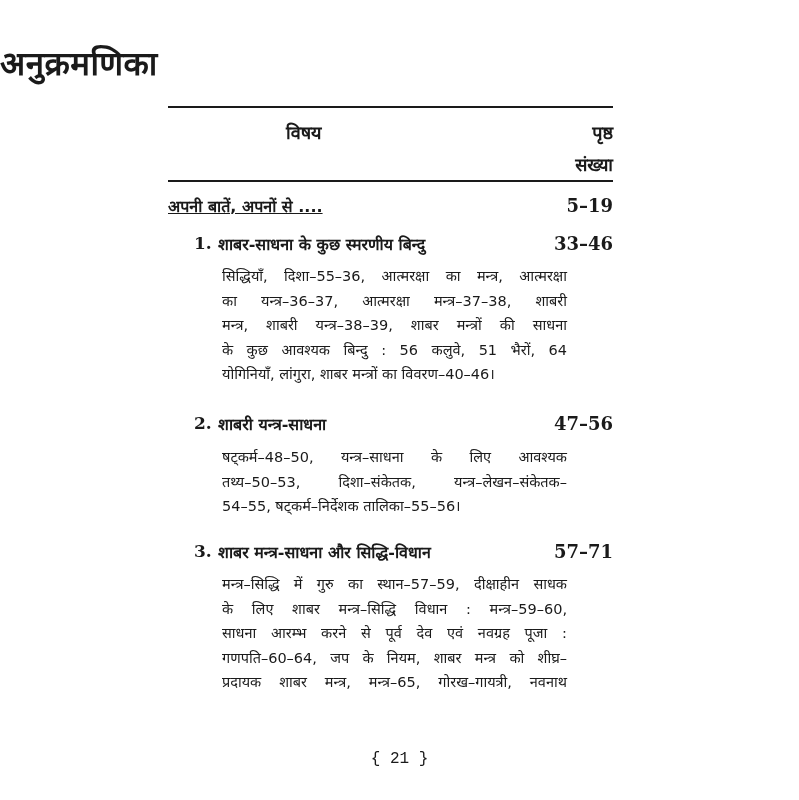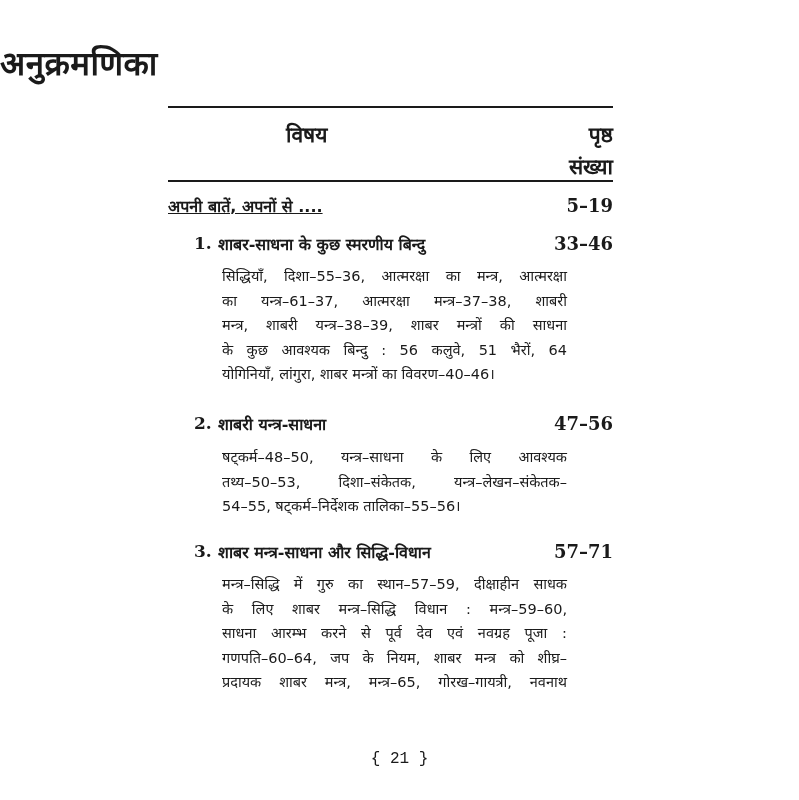--- a/index.html
+++ b/index.html
@@ -6,21 +6,21 @@
   body {
     width: 799px; height: 800px; background: #ffffff; position: relative; overflow: hidden;
     font-family: "DejaVu Serif", serif; color: #1a1a1a;
   }
   .page { position: absolute; left: 0; top: 0; width: 799px; height: 800px; }
   .title {
     position: absolute; left: 0; width: 799px; top: 40px; text-align: left;
     font-family: "DejaVu Sans", sans-serif; font-weight: bold; font-size: 33px; letter-spacing: 0.5px;
   }
   .rule { position: absolute; left: 168px; width: 445px; height: 2px; background: #1a1a1a; }
-  .hdr { position: absolute; font-family: "DejaVu Sans", sans-serif; font-weight: bold; font-size: 21px; }
+  .hdr { position: absolute; font-family: "DejaVu Sans", sans-serif; font-weight: bold; font-size: 18px; }
   .row { position: absolute; left: 168px; width: 445px; height: 26px; font-family: "DejaVu Sans", sans-serif; font-weight: bold; font-size: 16px; }
   .row .num { position: absolute; left: 26px; font-family: "DejaVu Serif", serif; font-size: 17px; }
   .row .lbl { position: absolute; left: 50px; }
   .row .lbl.flush { left: 0; text-decoration: underline; }
   .row .pg { position: absolute; right: 0; font-family: "DejaVu Serif", serif; font-size: 18px; }
   .desc {
     position: absolute; left: 222px; width: 345px;
     font-family: "DejaVu Sans", sans-serif; font-size: 14.5px; line-height: 24.5px;
     text-align: justify; text-align-last: justify;
   }
@@ -45,21 +45,21 @@
     <span class="pg">5–19</span>
   </div>
 
   <div class="row" style="top:233px">
     <span class="num">1.</span>
     <span class="lbl">शाबर-साधना के कुछ स्मरणीय बिन्दु</span>
     <span class="pg">33–46</span>
   </div>
   <div class="desc" style="top:264px">
     <span class="ln">सिद्धियाँ, दिशा–55–36, आत्मरक्षा का मन्त्र, आत्मरक्षा</span>
-    <span class="ln">का यन्त्र–61–37, आत्मरक्षा मन्त्र–37–38, शाबरी</span>
+    <span class="ln">का यन्त्र–36–37, आत्मरक्षा मन्त्र–37–38, शाबरी</span>
     <span class="ln">मन्त्र, शाबरी यन्त्र–38–39, शाबर मन्त्रों की साधना</span>
     <span class="ln">के कुछ आवश्यक बिन्दु : 56 कलुवे, 51 भैरों, 64</span>
     <span class="ln last">योगिनियाँ, लांगुरा, शाबर मन्त्रों का विवरण–40–46।</span>
   </div>
 
   <div class="row" style="top:413px">
     <span class="num">2.</span>
     <span class="lbl">शाबरी यन्त्र-साधना</span>
     <span class="pg">47–56</span>
   </div>

